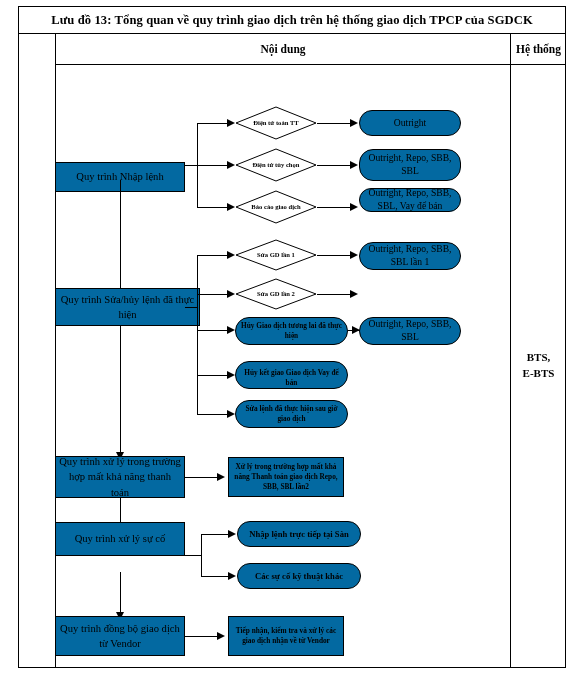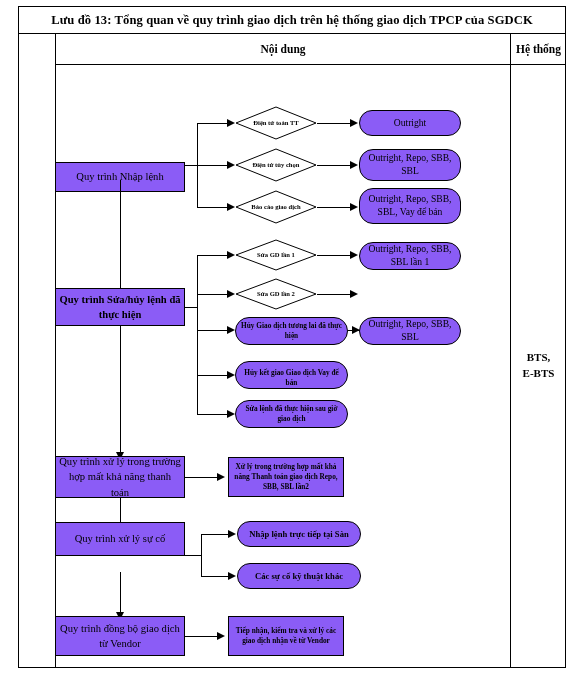--- a/index.html
+++ b/index.html
@@ -29,21 +29,21 @@
   #hdr-hethong{position:absolute;left:511px;top:34px;width:55px;height:30px;
     display:flex;align-items:center;justify-content:center;}
   .hdr-text{font-size:11.5px;font-weight:bold;}
 
   #hethong-cell{position:absolute;left:511px;top:64px;width:55px;height:604px;
     display:flex;align-items:center;justify-content:center;}
   #hethong-text{font-size:11px;font-weight:bold;text-align:center;line-height:1.45;}
 
   
   .node{position:absolute;box-sizing:border-box;display:flex;align-items:center;
-    justify-content:center;text-align:center;background:#8b5cf6;}
+    justify-content:center;text-align:center;background:#0369a1;}
   .rect{border:1px solid #000;}
   .round{border:1px solid #000;border-radius:14px;}
   .node span{display:block;width:100%;padding:0 3px;box-sizing:border-box;}
 
   .t-lg{font-size:10.6px;line-height:1.45;}
   .t-md{font-size:8.6px;font-weight:bold;line-height:1.4;}
   .t-sm{font-size:7.3px;font-weight:bold;line-height:1.4;}
   .t-rd{font-size:9.6px;line-height:1.35;}
 
   
@@ -130,28 +130,28 @@
   <div class="arr arr-r" style="left:350px;top:161px;"></div>
   <div class="ln lnh" style="left:317px;top:207px;width:33px;"></div>
   <div class="arr arr-r" style="left:350px;top:203px;"></div>
 
   <div class="node round" style="left:359px;top:110px;width:102px;height:26px;">
     <span class="t-rd">Outright</span>
   </div>
   <div class="node round" style="left:359px;top:149px;width:102px;height:32px;">
     <span class="t-rd">Outright, Repo, SBB, SBL</span>
   </div>
-  <div class="node round" style="left:359px;top:188px;width:102px;height:36px;">
+  <div class="node round" style="left:359px;top:188px;width:102px;height:24px;">
     <span class="t-rd">Outright, Repo, SBB, SBL, Vay để bán</span>
   </div>
 
   <div class="ln lnv" style="left:120px;top:180px;height:112px;"></div>
   <div class="arr arr-d" style="left:115.5px;top:290px;"></div>
 
-  <div class="node rect" style="left:55px;top:288px;width:130px;height:38px;font-weight:bold;">
+  <div class="node rect" style="left:55px;top:288px;width:145px;height:38px;">
     <span class="t-lg">Quy trình Sửa/hủy lệnh đã thực hiện</span>
   </div>
 
   <div class="ln lnh" style="left:185px;top:307px;width:13px;"></div>
   <div class="ln lnv" style="left:197px;top:255px;height:160px;"></div>
   <div class="ln lnh" style="left:197px;top:255px;width:30px;"></div>
   <div class="arr arr-r" style="left:227px;top:251px;"></div>
   <div class="ln lnh" style="left:197px;top:294px;width:30px;"></div>
   <div class="arr arr-r" style="left:227px;top:290px;"></div>
   <div class="ln lnh" style="left:197px;top:330px;width:30px;"></div>

